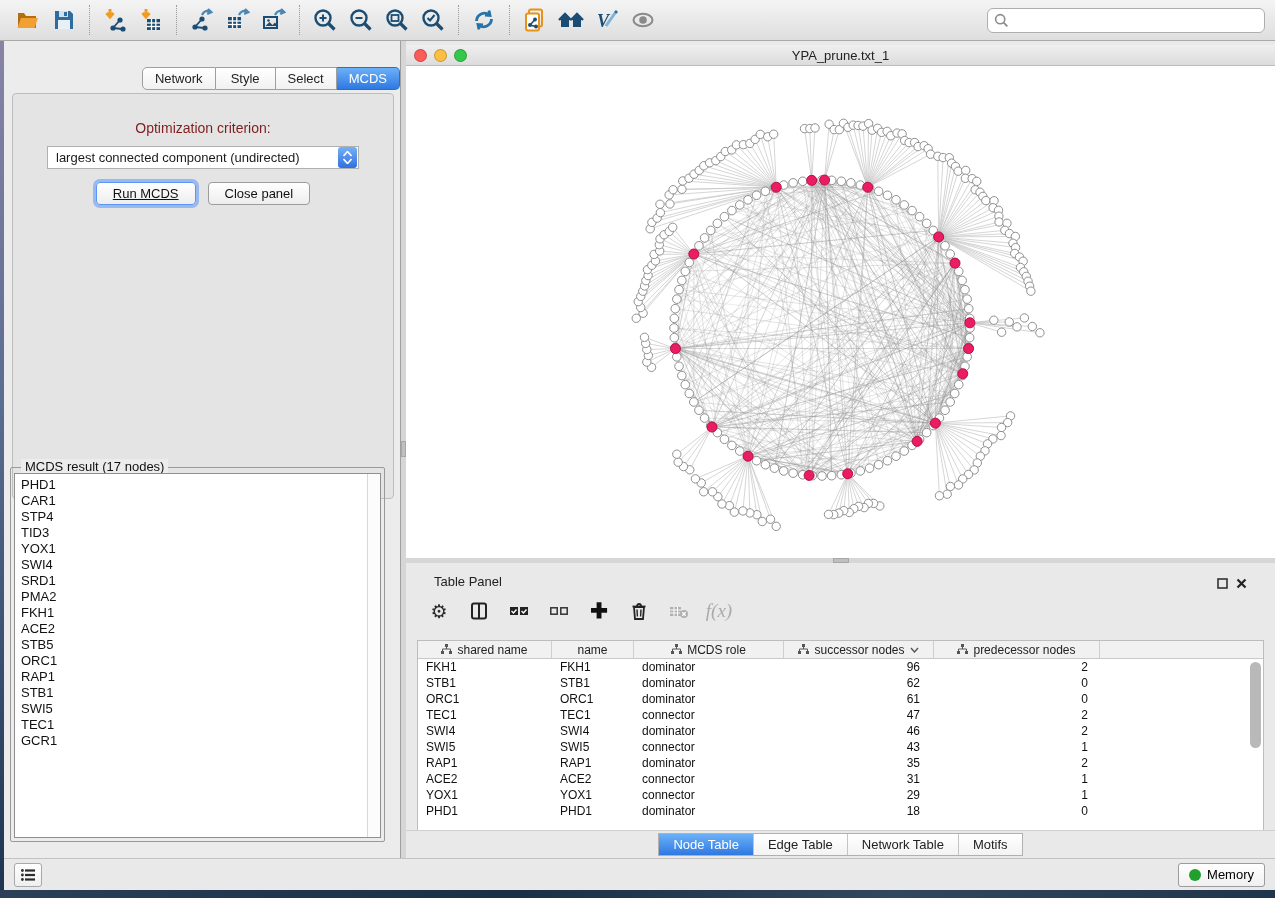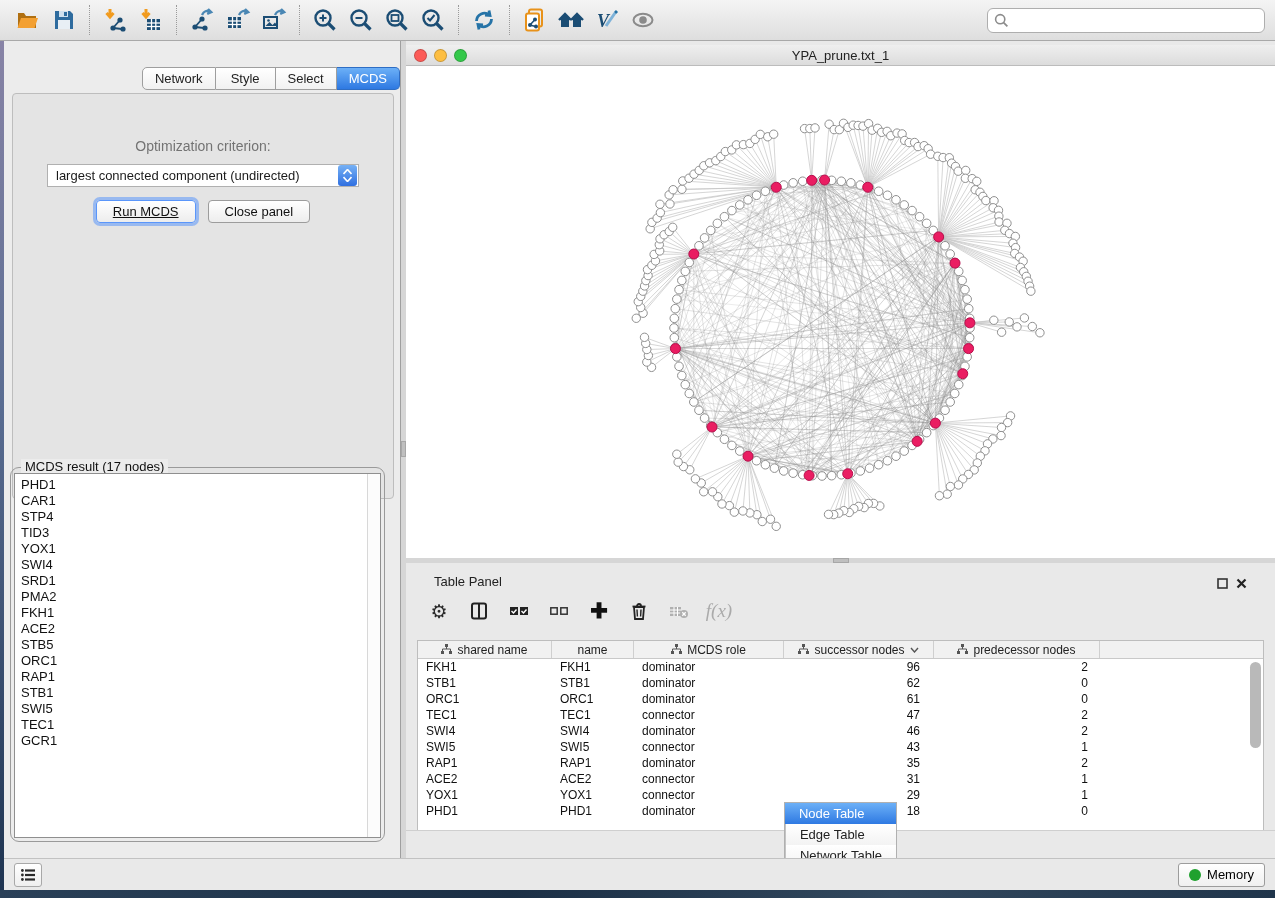--- a/index.html
+++ b/index.html
@@ -37,40 +37,40 @@
     background:linear-gradient(180deg,#ffffff,#f1f1f1); border:1px solid #9e9e9e; border-left:none;
     color:#222; cursor:pointer;
   }
   .ctab:first-child { border-left:1px solid #9e9e9e; border-radius:5px 0 0 5px; }
   .ctab:last-child { border-radius:0 5px 5px 0; }
   .ctab.active { background:linear-gradient(180deg,#6cb0f7,#2e79e2); color:#fff; border-color:#2e6dc4; }
   .cbody {
     position:absolute; left:8px; top:52px; width:382px; height:406px;
     background:#e4e4e4; border:1px solid #bdbdbd; border-radius:4px;
   }
-  .opt-label { text-align:center; margin-top:44px; font-size:14px; color:#737373; }
+  .opt-label { text-align:center; margin-top:26px; font-size:14px; color:#7f1d1d; }
   .dropdown {
     margin:10px auto 0 auto; width:312px; height:23px; background:#fff;
     border:1px solid #b0b0b0; border-radius:0; display:flex; align-items:center; cursor:pointer;
   }
   .dropdown .dtext { flex:1; padding:0 8px; font-size:13px; white-space:nowrap; }
   .dropdown .dcap {
     width:19px; height:21px; border-radius:3px; margin-right:1px;
     background:linear-gradient(180deg,#76b1f5,#2f6fe0);
     display:flex; flex-direction:column; align-items:center; justify-content:center; gap:1px;
   }
   .btn-row { display:flex; justify-content:center; gap:12px; margin-top:13px; }
   .aq-btn {
     height:23px; padding:0 16px; font-size:13px; font-family:inherit;
     background:linear-gradient(180deg,#ffffff,#ededed); border:1px solid #9c9c9c; border-radius:4px; cursor:pointer; color:#111;
   }
   .aq-btn.focused { box-shadow:0 0 0 3px rgba(90,150,250,.55); border-color:#5a96fa;text-decoration:underline; }
   .groupbox {
     position:absolute; left:6px; top:426px; width:375px; height:375px;
-    border:1px solid #9a9a9a; border-radius:9px;
+    border:1px solid #9a9a9a; border-radius:2px;
   }
   .groupbox .gtitle {
     position:absolute; left:10px; top:-9px; background:#ececec; padding:0 4px; font-size:13px; color:#111;
   }
   .listbox {
     position:absolute; left:3px; top:5px; right:3px; bottom:3px; background:#fff;
     border:1px solid #8f8f8f; display:flex;
   }
   .listitems { flex:1; padding:3px 6px; overflow:hidden; }
   .listitems .li { font-size:13px; line-height:16px; color:#111; }
@@ -113,21 +113,21 @@
   .tr { display:flex; height:16px; align-items:center; }
   .td { font-size:12px; color:#111; overflow:hidden; white-space:nowrap; }
   .td.c0,.td.c1,.td.c2 { padding-left:8px; }
   .td.c3 { text-align:right; padding-right:14px; }
   .td.c4 { text-align:right; padding-right:12px; }
   .vscroll { position:absolute; right:2px; top:3px; width:11px; height:86px; background:#b9b9b9; border-radius:6px; }
   .tp-tabs {
     position:absolute; left:0; bottom:0; width:869px; height:28px; background:#e9e9e9;
     border-top:1px solid #cfcfcf; display:flex; align-items:center; justify-content:center;
   }
-  .btab-group { display:flex; border:1px solid #b0b0b0; border-radius:0; overflow:hidden; background:#84cc16;flex-direction:column; }
+  .btab-group { display:flex; border:1px solid #b0b0b0; border-radius:0; overflow:hidden; background:#84cc16; }
   .btab { padding:3px 14px; font-size:13px; color:#222; border-left:1px solid #c4c4c4; cursor:pointer; background:linear-gradient(180deg,#ffffff,#f3f3f3); }
   .btab:first-child { border-left:none; }
   .btab.active { background:linear-gradient(180deg,#6cb0f7,#2e79e2); color:#fff; }
   
   .statusbar {
     position:absolute; left:4px; top:858px; width:1271px; height:32px;
     background:#e9e9e9; border-top:1px solid #c2c2c2; display:flex; align-items:center; padding:0 10px;
   }
   .sq-btn { width:28px; height:24px; background:linear-gradient(180deg,#fff,#efefef); border:1px solid #a8a8a8; border-radius:3px; display:flex; align-items:center; justify-content:center; cursor:pointer; }
   .mem-btn {

